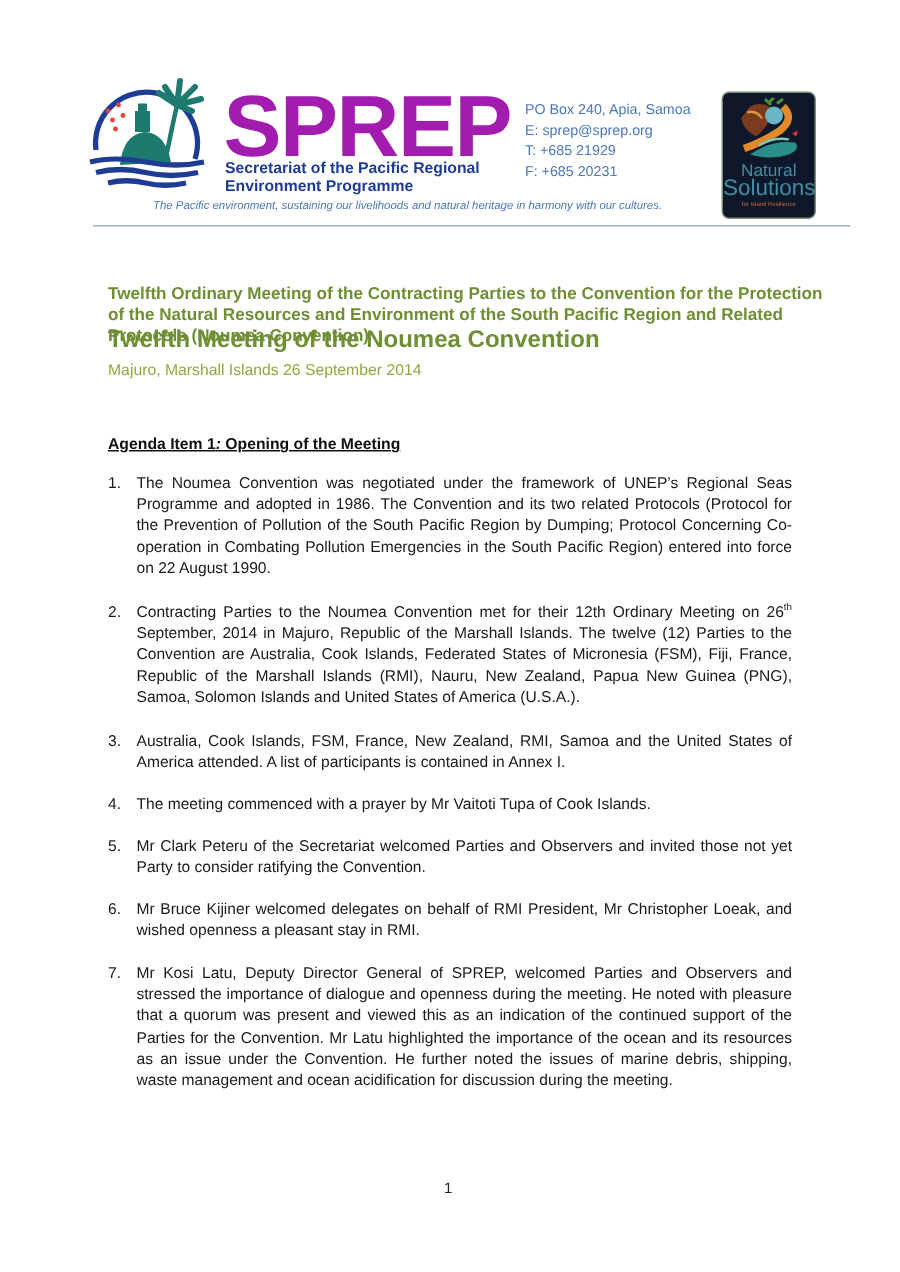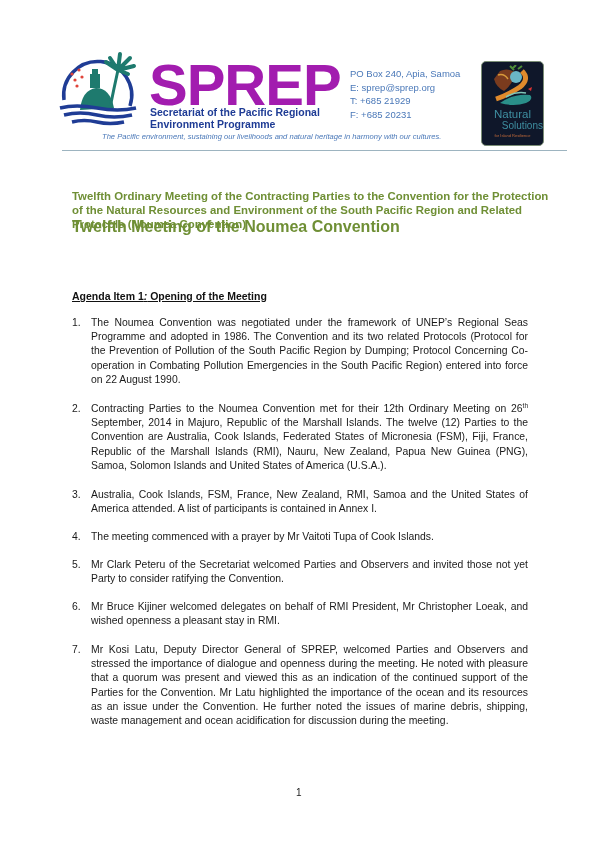--- a/index.html
+++ b/index.html
@@ -8,21 +8,21 @@
 
     
     .logo-emblem { position: absolute; left: 52px; top: 48px; width: 90px; height: 80px; }
     .logo-word { position: absolute; left: 149px; top: 62px; font-family: "Liberation Sans", sans-serif; font-weight: bold; font-size: 58px; letter-spacing: -1px; color: #a21caf; line-height: 46px; }
     .logo-sub { position: absolute; left: 150px; top: 106px; font-family: "Liberation Sans", sans-serif; font-weight: bold; font-size: 10.5px; line-height: 12px; color: #1f3c95; }
     .contact { position: absolute; left: 318px; top: 67px; font-size: 9.5px; line-height: 13.5px; color: #4a78b8; margin-left: 32px; }
     .tagline { position: absolute; left: 62px; top: 132px; font-size: 7.6px; font-style: italic; color: #4a78b8; white-space: nowrap; margin-left: 40px; }
     .ns-logo { position: absolute; left: 481px; top: 61px; width: 63px; height: 85px; border: 1.5px solid #7b8e76; border-radius: 5px; background: #0f172a; box-sizing: border-box; }
     .ns-art { position: absolute; left: 4px; top: 3px; width: 54px; height: 44px; }
     .ns-t1 { position: absolute; left: 0; width: 100%; text-align: center; top: 47px; font-size: 11.5px; color: #3f8fa1; line-height: 11px; }
-    .ns-t2 { position: absolute; left: 0; width: 100%; text-align: right; top: 58px; font-size: 10px; color: #3f8fa1; line-height: 11px; }
+    .ns-t2 { position: absolute; left: 0; width: 100%; text-align: right; top: 58px; font-size: 15px; color: #3f8fa1; line-height: 11px; }
     .ns-t3 { position: absolute; left: 0; width: 100%; text-align: center; top: 71px; font-size: 4px; color: #c46b3a; line-height: 5px; }
     .rule { position: absolute; left: 62px; top: 150px; width: 505px; height: 1px; background: #9db4c0; }
 
     
     .title { position: absolute; left: 72px; top: 170px; font-weight: bold; font-size: 16px; color: #6f8f35; white-space: nowrap; margin-top: 48px; }
     .subtitle { position: absolute; left: 72px; top: 189px; width: 480px; font-weight: bold; font-size: 11.4px; line-height: 14px; color: #6f8f35; }
     .location { position: absolute; left: 72px; top: 241px; font-family: "Liberation Sans", sans-serif; font-size: 10.5px; color: #8fa93c; white-space: nowrap; }
 
     
     .agenda { position: absolute; left: 72px; top: 290px; font-size: 10.5px; font-weight: bold; color: #111; white-space: nowrap; text-decoration: underline; }
@@ -92,20 +92,21 @@
     </svg>
     <div class="ns-t1">Natural</div>
     <div class="ns-t2">Solutions</div>
     <div class="ns-t3">for Island Resilience</div>
   </div>
 
   <div class="rule"></div>
 
   <div class="title">Twelfth Meeting of the Noumea Convention</div>
   <div class="subtitle">Twelfth Ordinary Meeting of the Contracting Parties to the Convention for the Protection of the Natural Resources and Environment of the South Pacific Region and Related Protocols (Noumea Convention)</div>
+  <div class="location">Majuro, Marshall Islands 26 September 2014</div>
 
   <div class="agenda"><span>Agenda Item 1</span><span class="it">:</span><span> Opening of the Meeting</span></div>
 
   <div class="para p1">
     <span class="num">1.</span>
     <div class="txt">The Noumea Convention was negotiated under the framework of UNEP’s Regional Seas Programme and adopted in 1986. The Convention and its two related Protocols (Protocol for the Prevention of Pollution of the South Pacific Region by Dumping; Protocol Concerning Co-operation in Combating Pollution Emergencies in the South Pacific Region) entered into force on 22 August 1990.</div>
   </div>
 
   <div class="para p2">
     <span class="num">2.</span>

